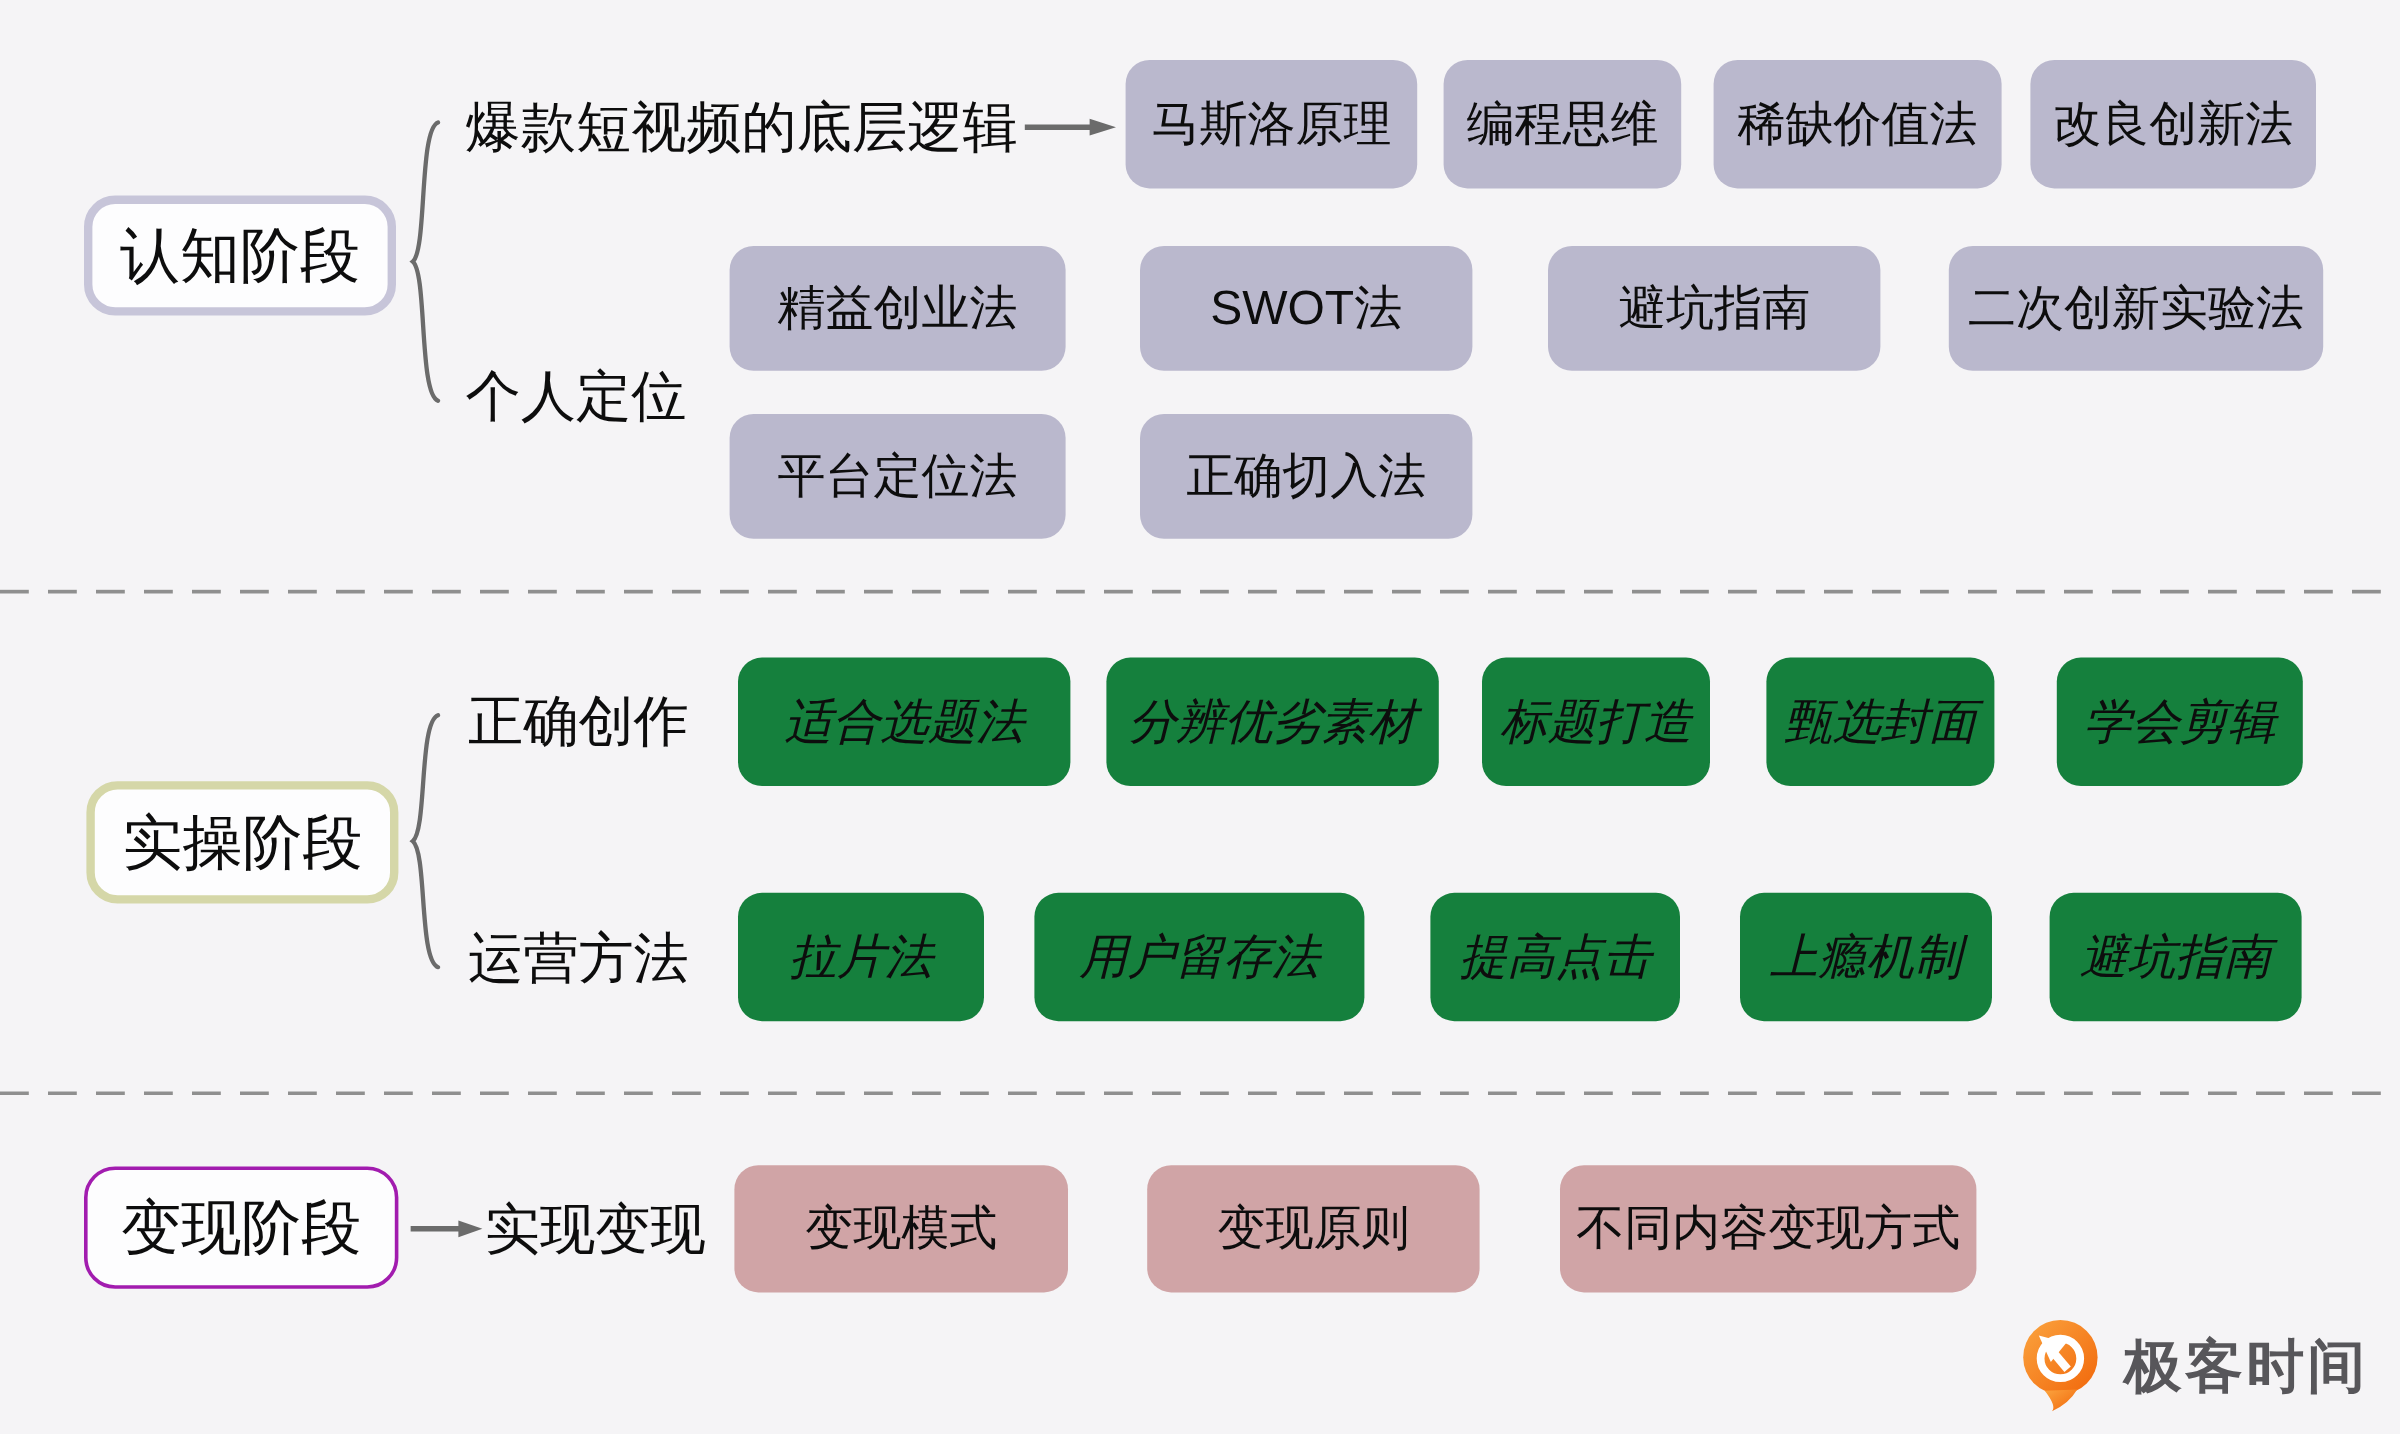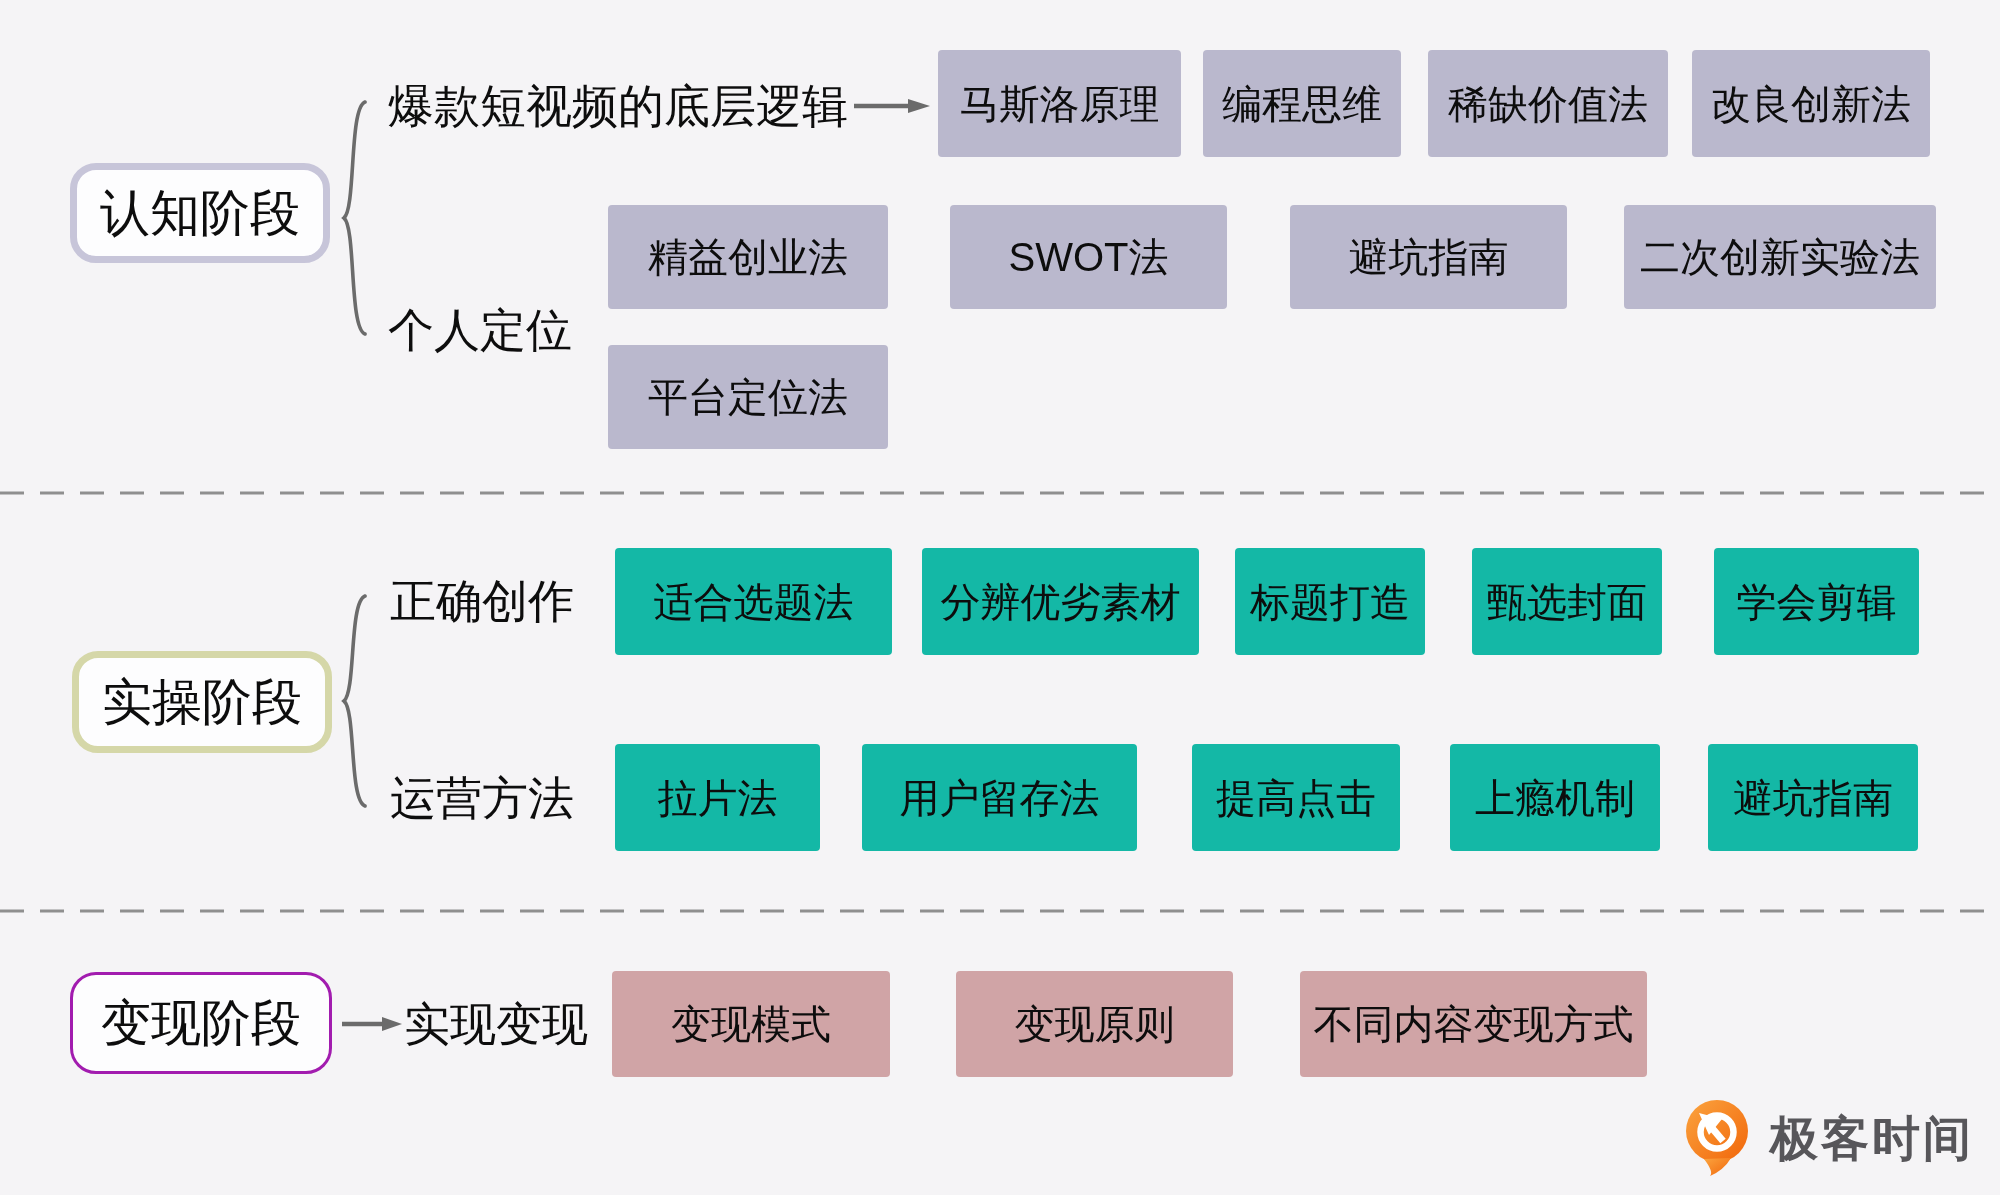--- a/index.html
+++ b/index.html
@@ -4,24 +4,24 @@
 <style>
   html,body{margin:0;padding:0;background:#dfdfe2;}
   .canvas{
     position:relative;width:2000px;height:1195px;overflow:hidden;
     background:#f5f4f6;
     font-family:"Liberation Sans","DejaVu Sans",sans-serif;
     color:#0d0d0d;
   }
   .box{
     position:absolute;display:flex;align-items:center;justify-content:center;
-    border-radius:4px;font-size:40px;line-height:1;white-space:nowrap;color:#0d0d0d;
+    border-radius:20px;font-size:40px;line-height:1;white-space:nowrap;color:#0d0d0d;
   }
   .lav{background:#bab8cd;}
-  .grn{background:#14b8a6;}
+  .grn{background:#15803d;font-style:italic;}
   .pnk{background:#d0a4a6;}
   .stage{
     position:absolute;display:flex;align-items:center;justify-content:center;
     background:#fdfdfe;border-radius:26px;font-size:50px;line-height:1;
     white-space:nowrap;color:#0d0d0d;box-sizing:border-box;
   }
   .s1{border:7px solid #c7c5d9;}
   .s2{border:7px solid #d5d7a8;}
   .s3{border:3px solid #a21caf;}
   .blabel{
@@ -57,20 +57,21 @@
   <div class="box lav" style="left:1692px;top:50px;width:238px;height:107px">改良创新法</div>
 
   <div class="blabel" style="left:388px;top:330px">个人定位</div>
 
   <div class="box lav" style="left:608px;top:205px;width:280px;height:104px">精益创业法</div>
   <div class="box lav" style="left:950px;top:205px;width:277px;height:104px">SWOT法</div>
   <div class="box lav" style="left:1290px;top:205px;width:277px;height:104px">避坑指南</div>
   <div class="box lav" style="left:1624px;top:205px;width:312px;height:104px">二次创新实验法</div>
 
   <div class="box lav" style="left:608px;top:345px;width:280px;height:104px">平台定位法</div>
+  <div class="box lav" style="left:950px;top:345px;width:277px;height:104px">正确切入法</div>
 
   <svg class="abs" style="left:0;top:491px" width="2000" height="4" viewBox="0 0 2000 4">
     <line x1="0" y1="2" x2="2000" y2="2" stroke="#8f8f8f" stroke-width="3" stroke-dasharray="24 16"></line>
   </svg>
 
   <div class="stage s2" style="left:72px;top:651px;width:260px;height:102px">实操阶段</div>
 
   <svg class="abs" style="left:340px;top:594px" width="30" height="214" viewBox="0 0 30 214">
     <path d="M 25,2 C 9,8 16,97 4,107 C 16,117 9,206 25,212" fill="none" stroke="#6b6b6b" stroke-width="3.6" stroke-linecap="round"></path>
   </svg>

